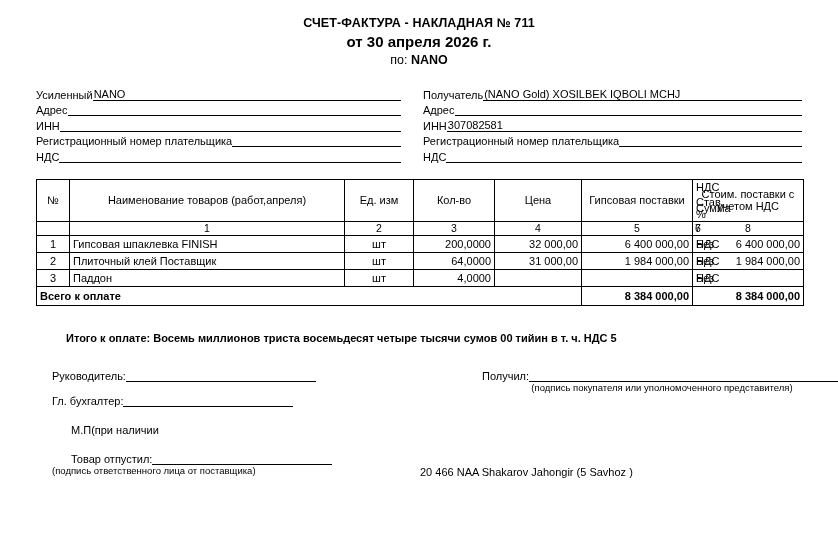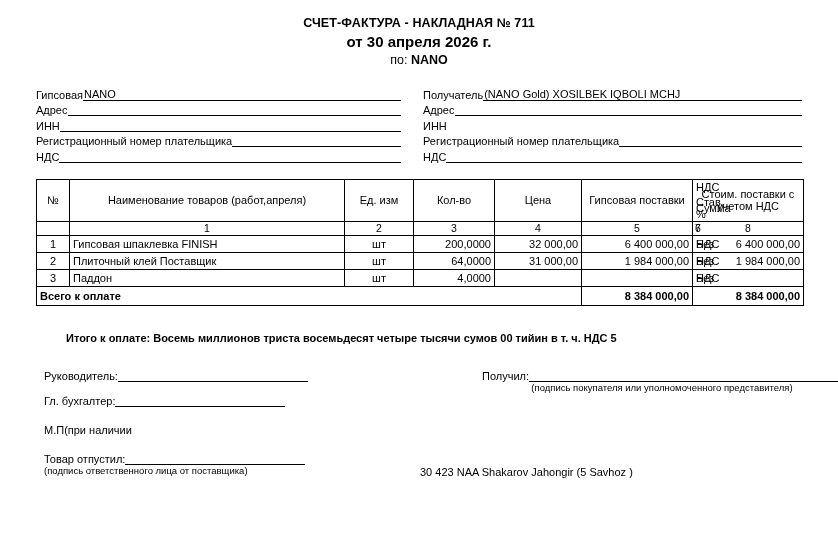--- a/index.html
+++ b/index.html
@@ -139,32 +139,32 @@
   .sig-line {
     border-bottom: 1px solid #000;
     height: 11px;
   }
   .sig-note {
     font-size: 9.5px;
     color: #000;
   }
   .left-col {
     position: absolute;
-    left: 8px;
+    left: 16px;
     top: 0;
     width: 420px;
   }
   .right-col {
     position: absolute;
     left: 446px;
     top: 0;
     width: 360px;
   }
   .mt10 { margin-top: 13px; }
-  .mt16 { margin-top: 17px; }
+  .mt16 { margin-top: 17px; margin-left: 19px; }
   .footer-id {
     position: absolute;
     left: 384px;
     top: 96px;
     font-size: 11px;
   }
 </style>
 </head>
 <body>
 
@@ -176,21 +176,21 @@
     <div class="title-line3">
       <span class="lbl">по:</span>
       <span>NANO</span>
     </div>
   </div>
 
   <div class="parties">
 
     <div class="party left">
       <div class="party-row">
-        <span class="party-label">Гипсовая</span>
+        <span class="party-label">Усиленный</span>
         <span class="party-value">NANO</span>
       </div>
       <div class="party-row">
         <span class="party-label">Адрес</span>
         <span class="party-value"></span>
       </div>
       <div class="party-row">
         <span class="party-label">ИНН</span>
         <span class="party-value"></span>
       </div>
@@ -208,20 +208,21 @@
       <div class="party-row">
         <span class="party-label">Получатель</span>
         <span class="party-value">(NANO Gold) XOSILBEK IQBOLI MCHJ</span>
       </div>
       <div class="party-row">
         <span class="party-label">Адрес</span>
         <span class="party-value"></span>
       </div>
       <div class="party-row">
         <span class="party-label">ИНН</span>
+        <span class="party-value">307082581</span>
       </div>
       <div class="party-row">
         <span class="party-label">Регистрационный номер плательщика</span>
         <span class="party-value"></span>
       </div>
       <div class="party-row">
         <span class="party-label">НДС</span>
         <span class="party-value"></span>
       </div>
     </div>
@@ -324,17 +325,17 @@
     </div>
 
     <div class="right-col">
       <div class="sig-row">
         <span class="sig-label">Получил:</span>
         <span class="sig-line" style="flex:1;"></span>
       </div>
       <div class="sig-note" style="text-align:center;">(подпись покупателя или уполномоченного представителя)</div>
     </div>
 
-    <div class="footer-id">30 423 NAA Shakarov Jahongir (5 Savhoz )</div>
+    <div class="footer-id">20 466 NAA Shakarov Jahongir (5 Savhoz )</div>
 
   </div>
 
 </div>
 
 </body></html>

